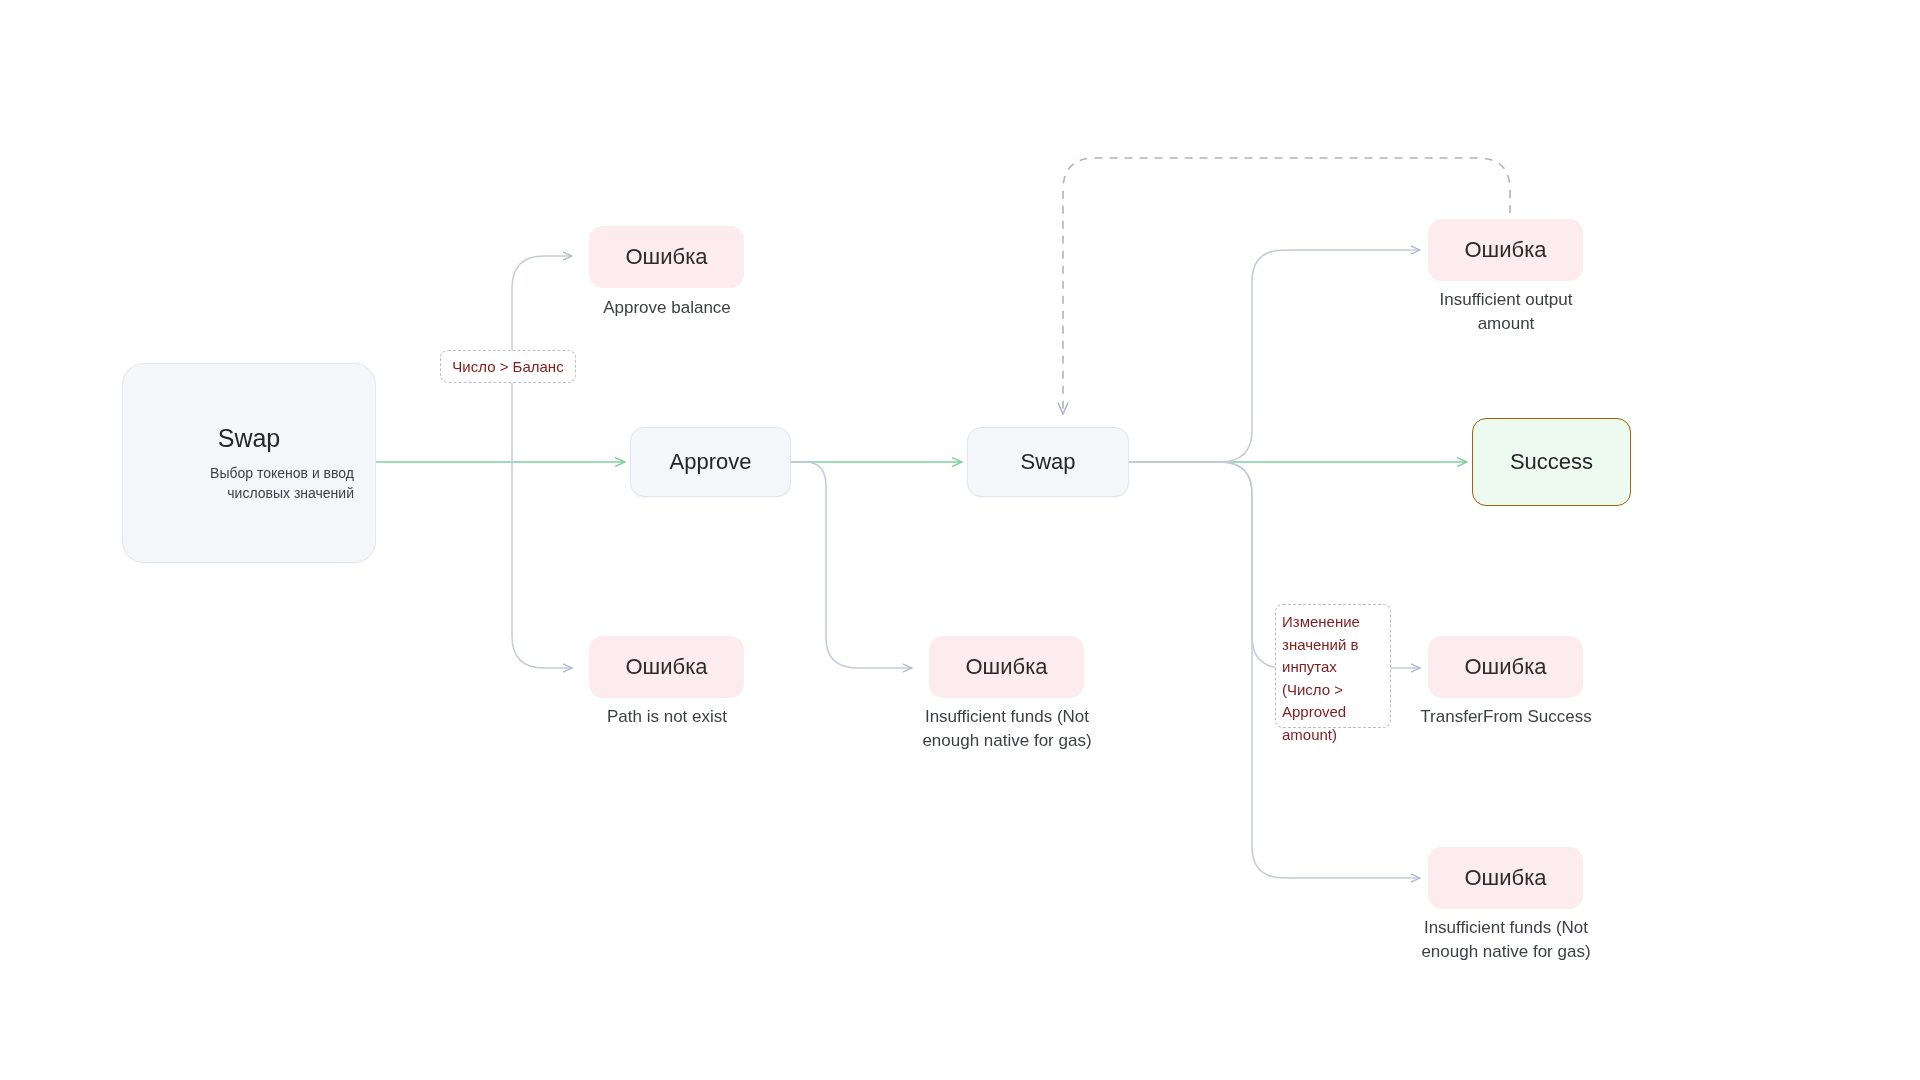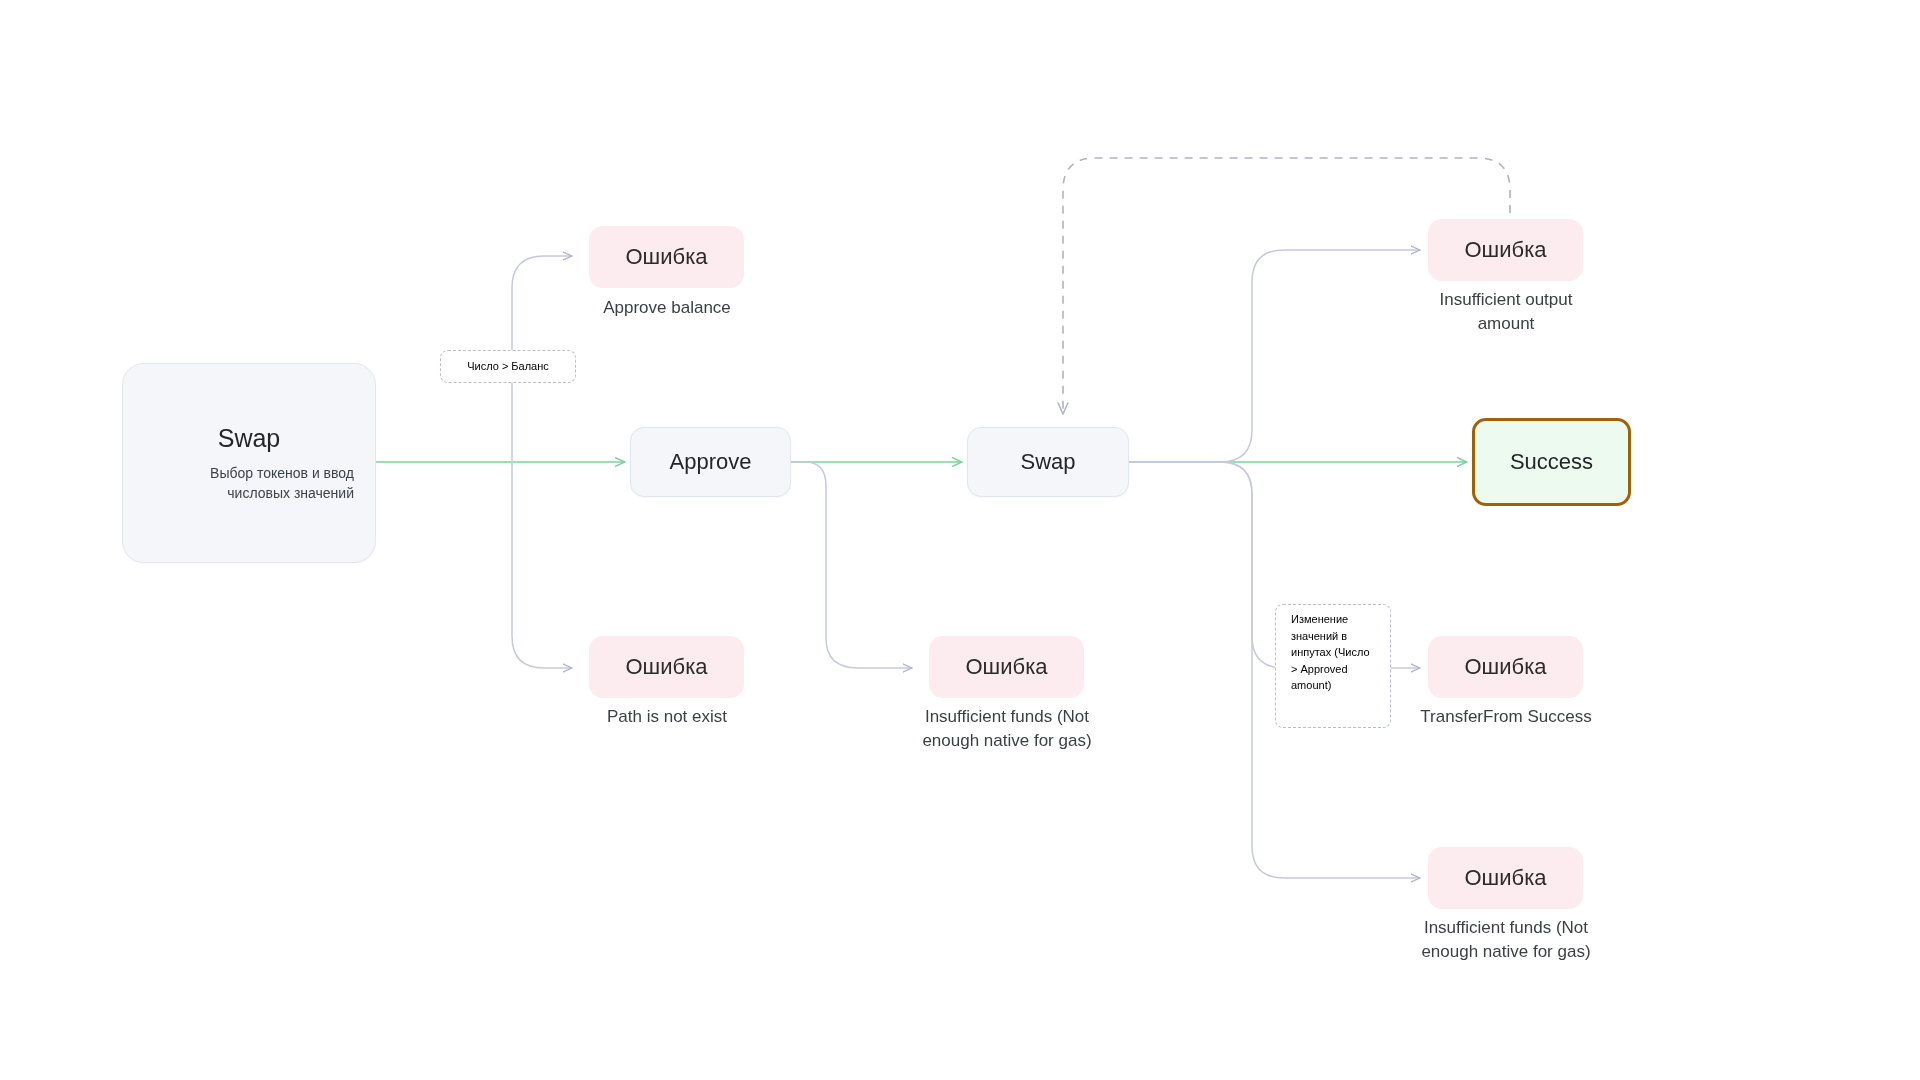--- a/index.html
+++ b/index.html
@@ -70,21 +70,21 @@
   }
   .node-step .node-title {
     font-size: 22px;
     color: #232529;
     line-height: 1.2;
   }
 
   
   .node-success {
     background: #edfaf0;
-    border: 3px solid #a16207;
+    border: 1px solid #a16207;
     border-radius: 14px;
   }
   .node-success .node-title {
     font-size: 22px;
     color: #232529;
     line-height: 1.2;
   }
 
   
   .node-error {
@@ -108,24 +108,24 @@
     box-sizing: border-box;
   }
 
   
   .edge-label {
     position: absolute;
     box-sizing: border-box;
     border: 1px dashed #b9bec8;
     border-radius: 8px;
     background: #ffffff;
-    color: #000000;
-    font-size: 11px;
+    color: #7f1d1d;
+    font-size: 15px;
     line-height: 1.45;
-    padding: 6px 15px;
+    padding: 6px 6px;
     text-align: center;
     display: flex;
     align-items: center;
     justify-content: center;
   }
   .edge-label.align-left {
     text-align: left;
     justify-content: flex-start;
     align-items: flex-start;
     line-height: 1.5;

